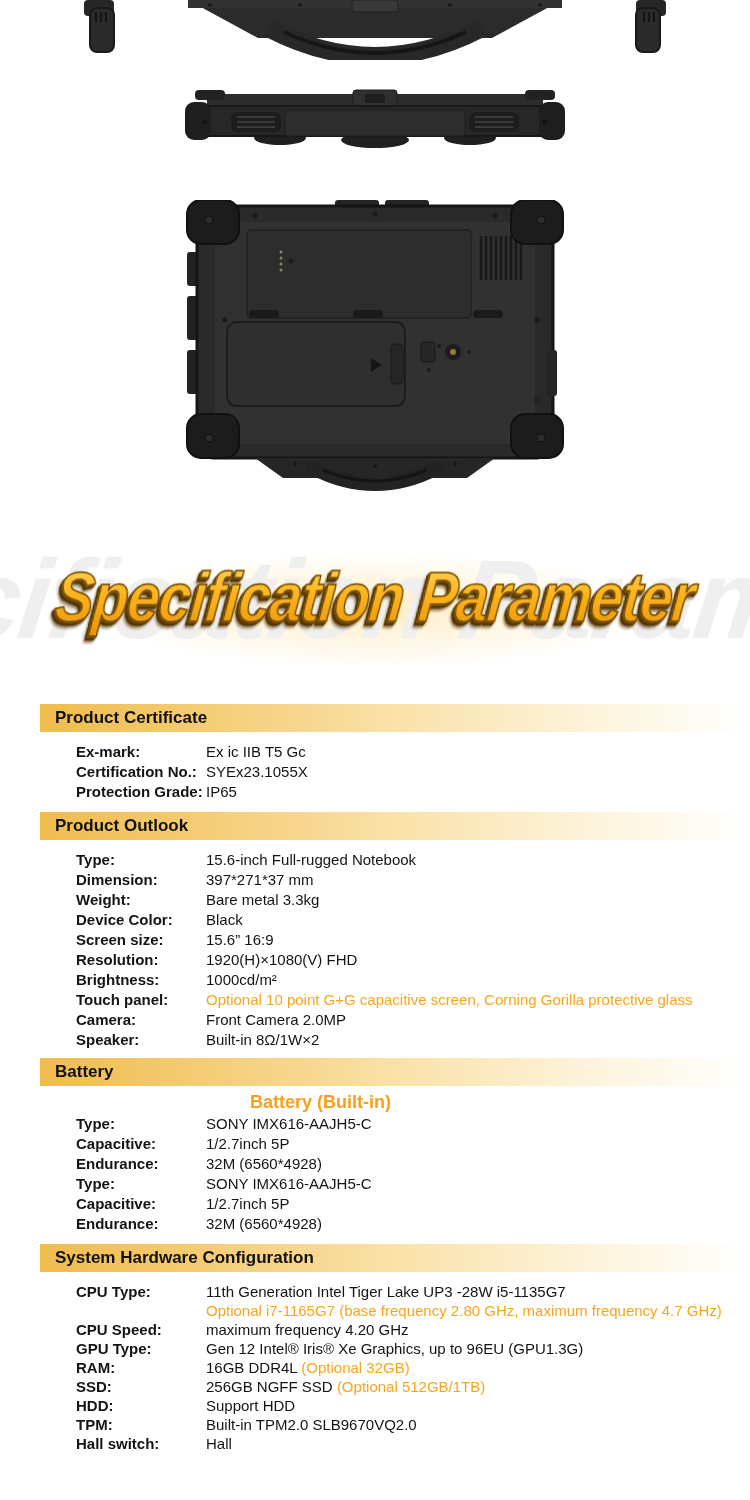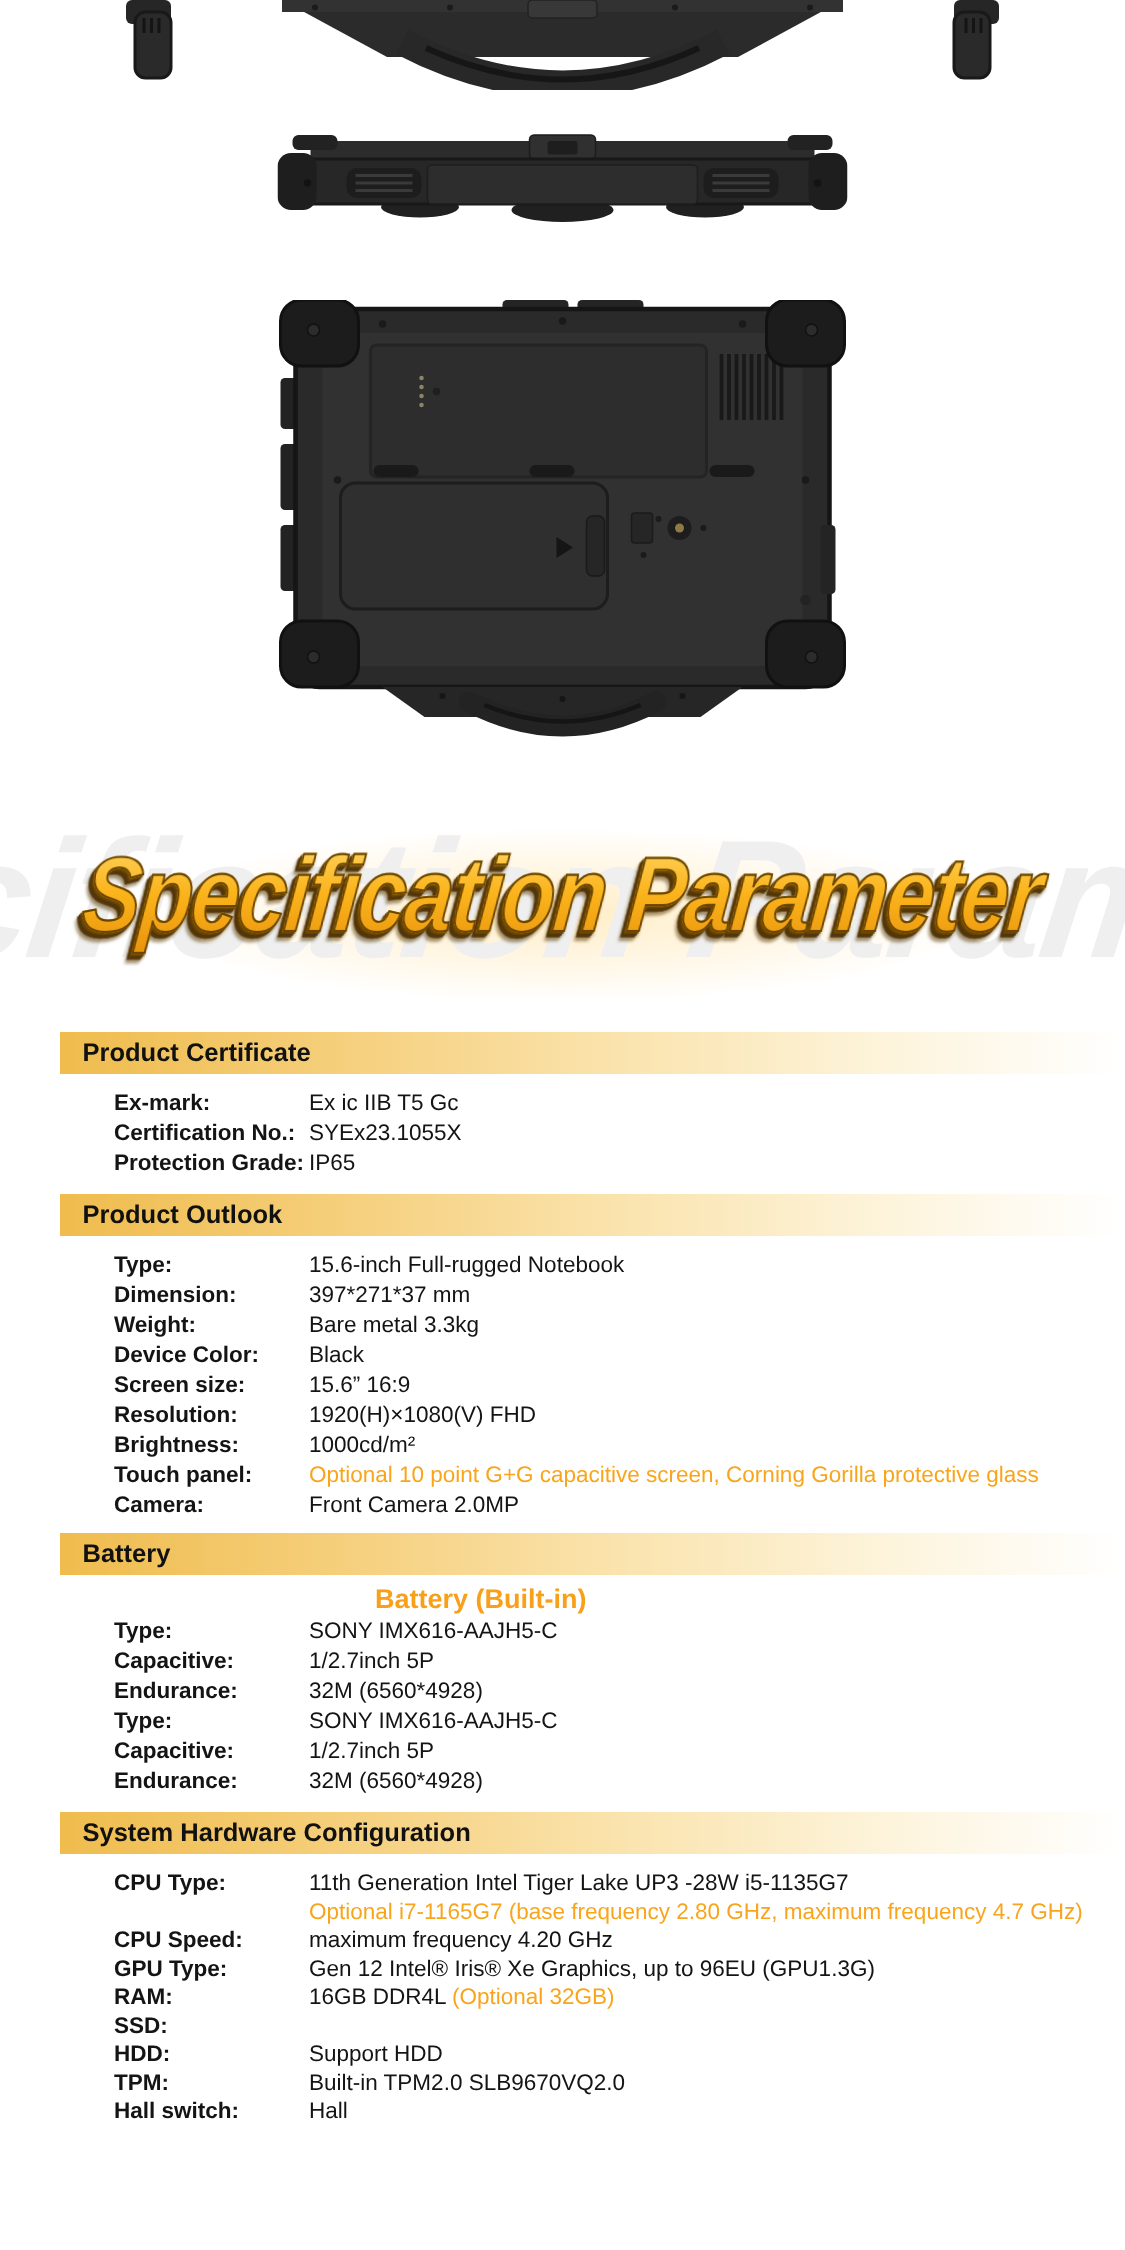--- a/index.html
+++ b/index.html
@@ -20,21 +20,21 @@
     font-size:112px;font-weight:bold;font-style:italic;color:#EFEFEF;white-space:nowrap;z-index:0;letter-spacing:-2px;}
   .big-title{position:absolute;top:30px;width:100%;text-align:center;z-index:1;
     font-size:58px;font-weight:900;font-style:italic;white-space:nowrap;letter-spacing:-1px;
     transform:skewX(-6deg) scaleY(1.22);transform-origin:50% 50%;
     background:linear-gradient(180deg,#FFD96B 0%,#FBB41C 48%,#E8920A 100%);
     -webkit-background-clip:text;background-clip:text;color:transparent;
     -webkit-text-stroke:1.2px #6a4500;
     filter:drop-shadow(-1px 1px 0 #6d4700) drop-shadow(-2px 2px 0 #53350a) drop-shadow(-1px 2px 1px rgba(90,58,0,.55));}
 
   
-  .content{position:absolute;left:0;top:680px;width:750px;}
+  .content{position:absolute;left:0;top:696px;width:750px;}
   .bar{height:28px;line-height:28px;margin-left:40px;padding-left:15px;
     font-size:17px;font-weight:bold;color:#111;
     background:linear-gradient(90deg,#EFBC4D 0%,#F5CE79 25%,#FAE3AC 52%,#FDF4DC 78%,#FFFFFF 100%);}
   .sec-pc .bar{margin-top:8px;}
   .sec-po .bar{margin-top:10px;}
   .sec-bat .bar{margin-top:8px;}
   .sec-shc .bar{margin-top:10px;}
   .rows{margin-top:10px;}
   .sec-bat .rows{margin-top:0;}
   .spec-row{display:grid;grid-template-columns:130px auto;padding-left:55px;
@@ -242,20 +242,26 @@
             <div class="spec-value">
               <div class="value-line"><span class="accent">Optional 10 point G+G capacitive screen, Corning Gorilla protective glass</span></div>
             </div>
           </div>
           <div class="spec-row">
             <div class="spec-label">Camera:</div>
             <div class="spec-value">
               <div class="value-line"><span>Front Camera 2.0MP</span></div>
             </div>
           </div>
+          <div class="spec-row">
+            <div class="spec-label">Speaker:</div>
+            <div class="spec-value">
+              <div class="value-line"><span>Built-in 8Ω/1W×2</span></div>
+            </div>
+          </div>
         </div>
     </section>
 
     <section class="sec-bat">
       <div class="bar">Battery</div>
       <div class="subhead first">
         <span class="subtitle">Battery (Built-in)</span>
         <span class="subline"></span>
       </div>
       <div class="rows">
@@ -323,20 +329,23 @@
             </div>
           </div>
           <div class="spec-row">
             <div class="spec-label">RAM:</div>
             <div class="spec-value">
               <div class="value-line"><span>16GB DDR4L </span><span class="accent">(Optional 32GB)</span></div>
             </div>
           </div>
           <div class="spec-row">
             <div class="spec-label">SSD:</div>
+            <div class="spec-value">
+              <div class="value-line"><span>256GB NGFF SSD </span><span class="accent">(Optional 512GB/1TB)</span></div>
+            </div>
           </div>
           <div class="spec-row">
             <div class="spec-label">HDD:</div>
             <div class="spec-value">
               <div class="value-line"><span>Support HDD</span></div>
             </div>
           </div>
           <div class="spec-row">
             <div class="spec-label">TPM:</div>
             <div class="spec-value">

